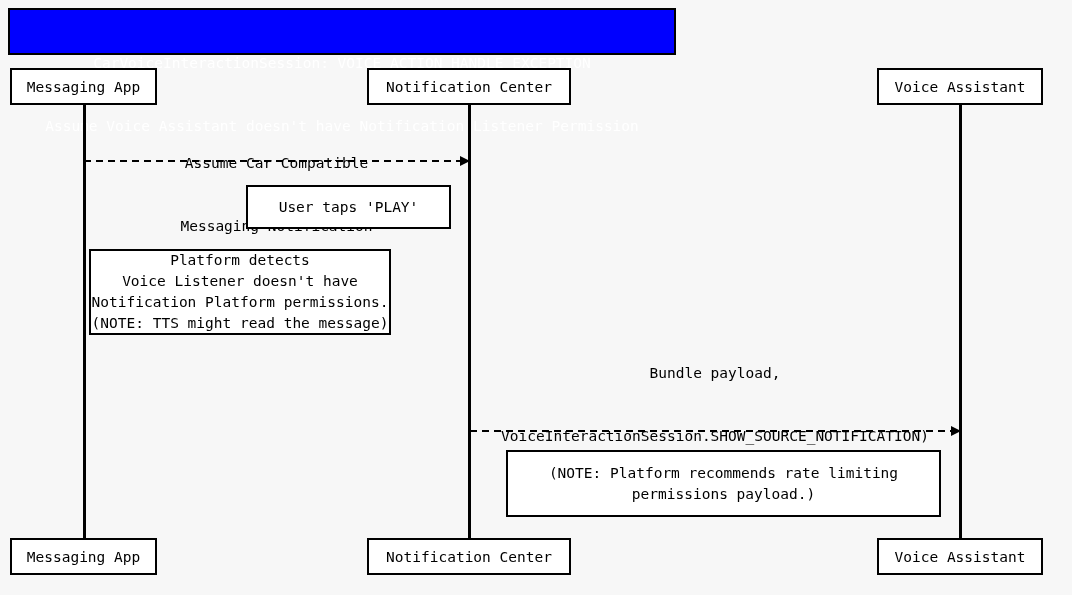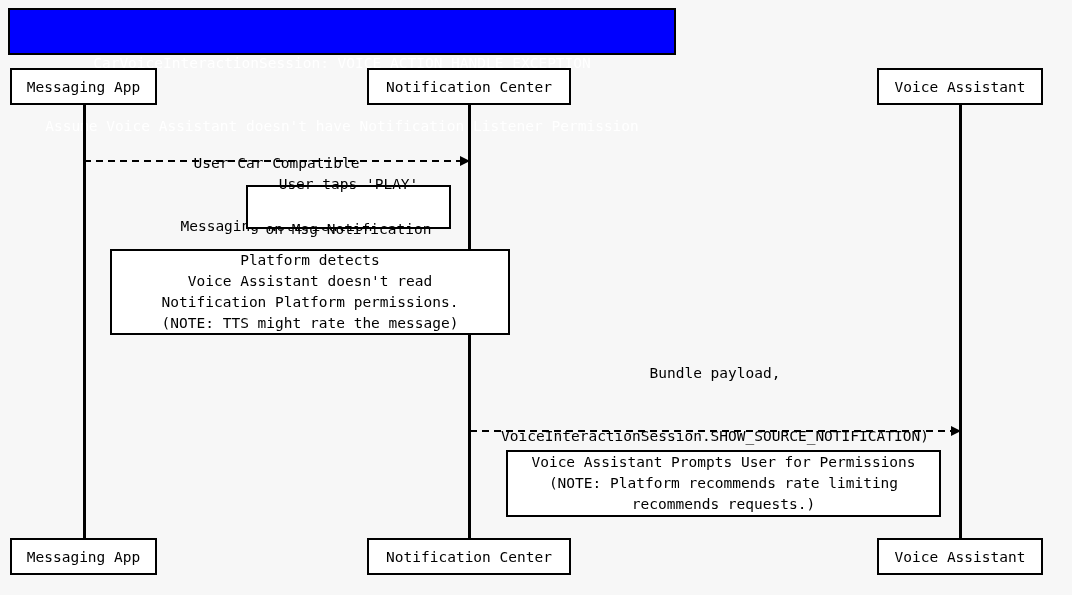--- a/index.html
+++ b/index.html
@@ -146,53 +146,51 @@
     <span>Messaging App</span>
   </div>
   <div class="participant" style="left:367px; top:68px; width:204px;">
     <span>Notification Center</span>
   </div>
   <div class="participant" style="left:877px; top:68px; width:166px;">
     <span>Voice Assistant</span>
   </div>
 
   <div class="msg-label" style="left:84px; top:111px; width:385px;">
-    <span class="mline">User Car Compatible</span>
+    <span class="mline">Assume Car Compatible</span>
     <span class="mline">Messaging Notification</span>
   </div>
   <div class="arrow" style="left:84px; top:156px; width:386px;">
     <div class="shaft"></div>
     <div class="head"></div>
   </div>
 
   <div class="note" style="left:246px; top:185px; width:205px; height:44px;gap:24px;">
     <span class="nline">User taps 'PLAY'</span>
-    <span class="nline">on Msg Notification</span>
-  </div>
-
-  <div class="note" style="left:110px; top:249px; width:400px; height:86px;">
+  </div>
+
+  <div class="note" style="left:89px; top:249px; width:302px; height:86px;">
     <span class="nline">Platform detects</span>
-    <span class="nline">Voice Assistant doesn't read</span>
+    <span class="nline">Voice Listener doesn't have</span>
     <span class="nline">Notification Platform permissions.</span>
-    <span class="nline">(NOTE: TTS might rate the message)</span>
+    <span class="nline">(NOTE: TTS might read the message)</span>
   </div>
 
   <div class="msg-label" style="left:470px; top:321px; width:490px;">
     <span class="mline">Bundle payload,</span>
     <span class="mline">VoiceInteractionSession.SHOW_SOURCE_NOTIFICATION)</span>
   </div>
   <div class="arrow" style="left:470px; top:426px; width:491px;">
     <div class="shaft"></div>
     <div class="head"></div>
   </div>
 
   <div class="note" style="left:506px; top:450px; width:435px; height:67px;">
-    <span class="nline">Voice Assistant Prompts User for Permissions</span>
     <span class="nline">(NOTE: Platform recommends rate limiting</span>
-    <span class="nline">recommends requests.)</span>
+    <span class="nline">permissions payload.)</span>
   </div>
 
   <div class="participant" style="left:10px;  top:538px; width:147px;">
     <span>Messaging App</span>
   </div>
   <div class="participant" style="left:367px; top:538px; width:204px;">
     <span>Notification Center</span>
   </div>
   <div class="participant" style="left:877px; top:538px; width:166px;">
     <span>Voice Assistant</span>

